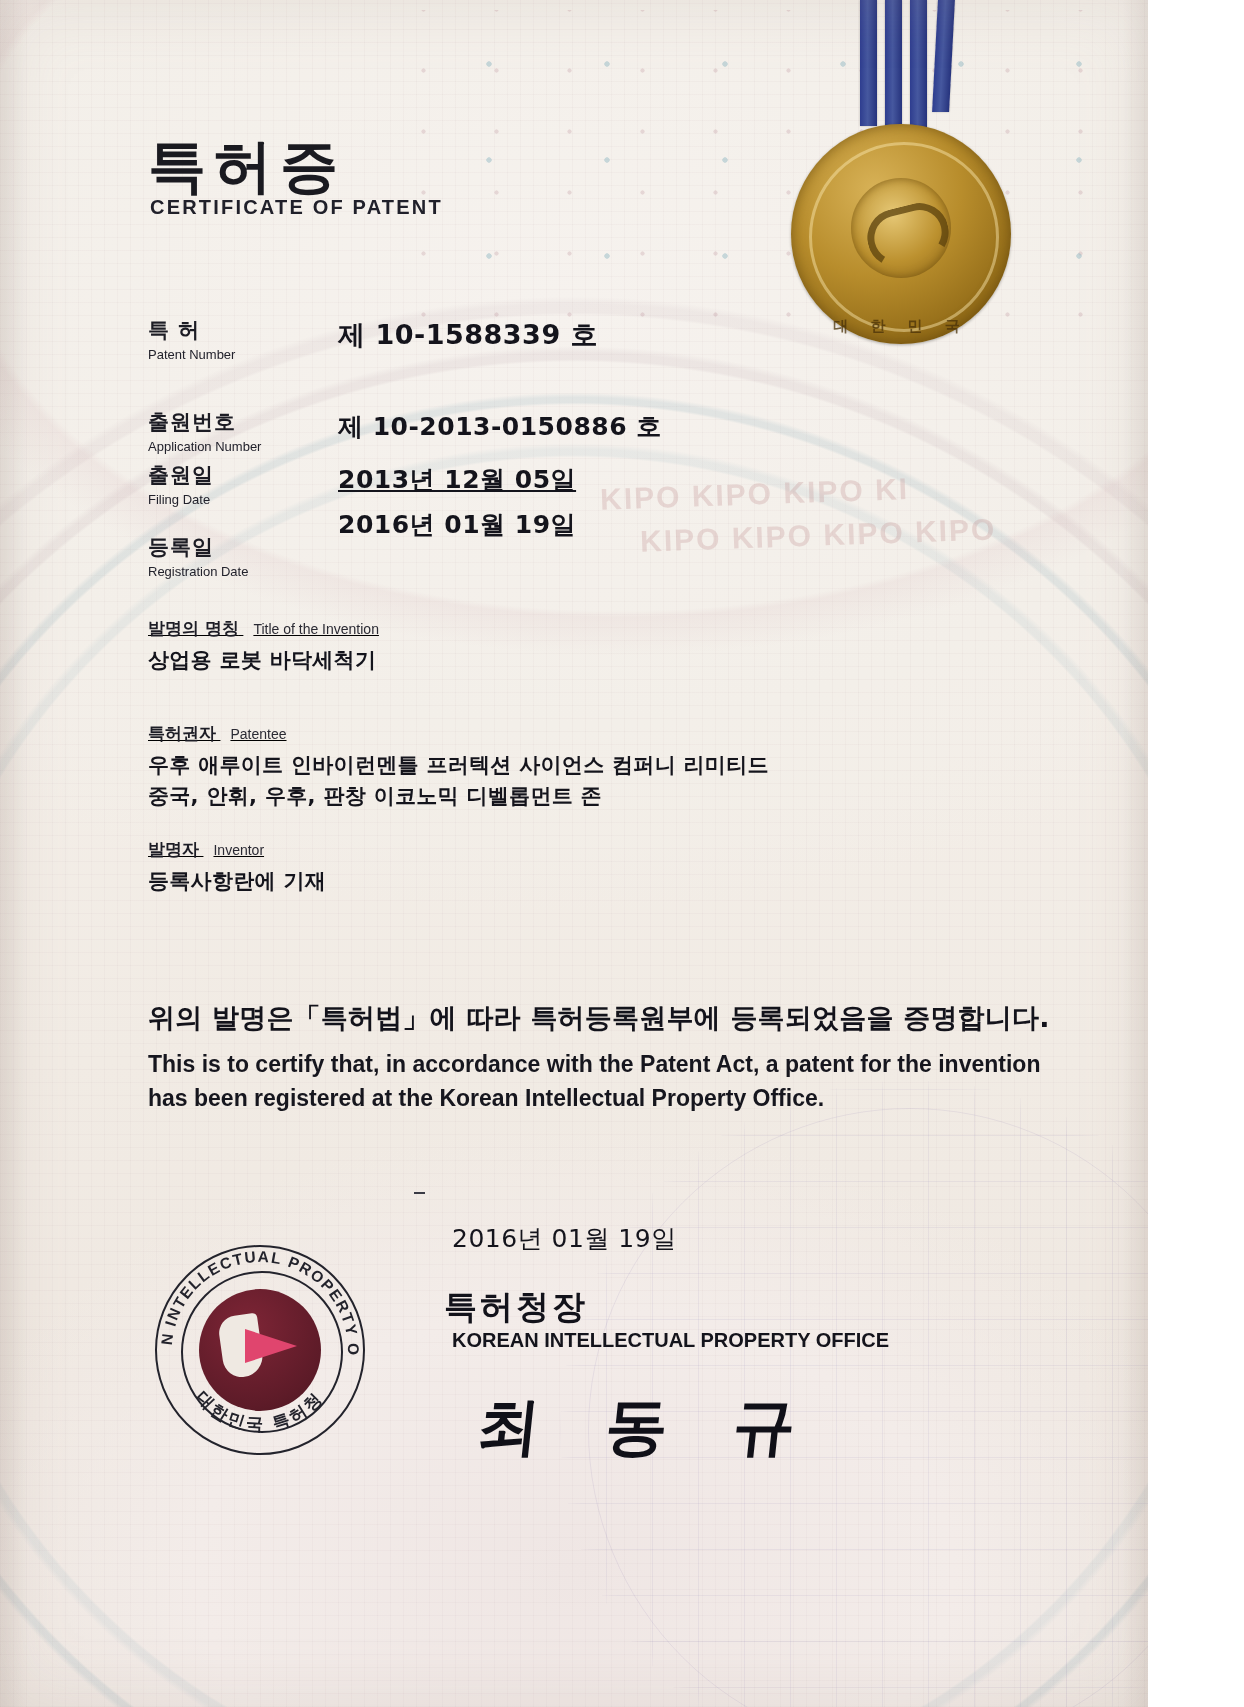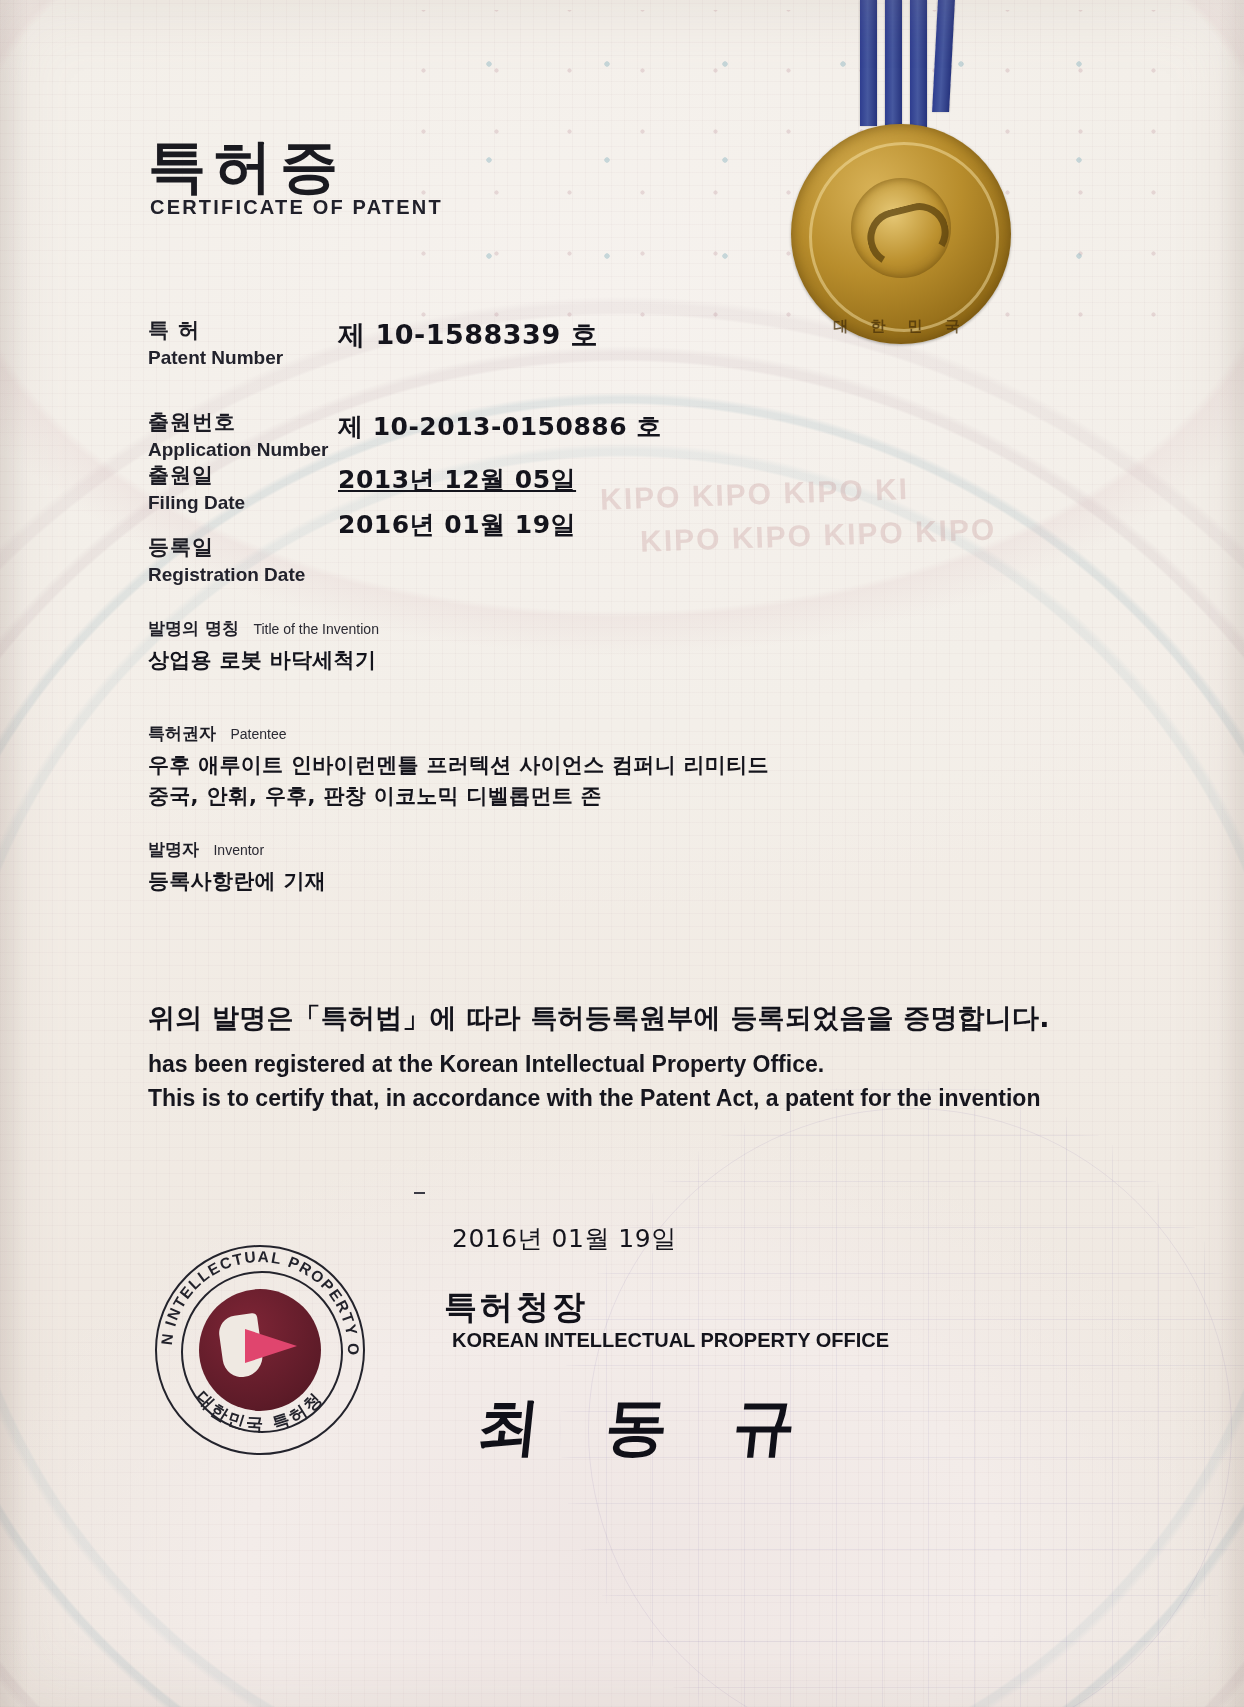--- a/index.html
+++ b/index.html
@@ -5,21 +5,21 @@
   html, body {
     margin: 0;
     padding: 0;
     background: #ffffff;
   }
   body {
     font-family: "Liberation Sans", "DejaVu Sans", sans-serif;
   }
   #cert {
     position: relative;
-    width: 1244px;
+    width: 1148px;
     height: 1707px;
     overflow: hidden;
     background:
       radial-gradient(ellipse 900px 620px at 50% 92%, #efe6e4 0%, #f3ece9 42%, rgba(245,240,236,0) 72%),
       radial-gradient(ellipse 1200px 760px at 48% 18%, #f6f2ee 0%, #f3efe9 55%, rgba(243,239,233,0) 80%),
       linear-gradient(180deg, #f7f4ef 0%, #f4efe9 35%, #f1ebe4 62%, #efe8e1 82%, #ece5de 100%);
   }
 
   
   .bg-layer {
@@ -211,38 +211,39 @@
 
   .field { position: absolute; }
   .lbl-ko {
     font-size: 21px;
     font-weight: bold;
     color: #1c1c24;
     letter-spacing: 1px;
     font-family: "DejaVu Sans", "Liberation Sans", sans-serif;
   }
   .lbl-en {
-    font-size: 19px;
-    font-weight: bold;
+    font-size: 13px;
+    font-weight: normal;
     color: #22222c;
     margin-top: 3px;
   }
   .val {
     position: absolute;
     font-size: 25px;
     font-weight: bold;
     color: #14141c;
     letter-spacing: .5px;
     font-family: "DejaVu Sans", "Liberation Sans", sans-serif;
     white-space: nowrap;
   }
 
   .sec-head {
     position: absolute;
     white-space: nowrap;
+    text-decoration: underline;
   }
   .sec-head .ko {
     font-size: 17px;
     font-weight: bold;
     color: #1d1d26;
     font-family: "DejaVu Sans", "Liberation Sans", sans-serif;
   }
   .sec-head .en {
     font-size: 14px;
     color: #2a2a33;
@@ -475,22 +476,22 @@
     <div class="sec-val" style="left:148px; top:781px;">중국, 안휘, 우후, 판창 이코노믹 디벨롭먼트 존</div>
 
     <div class="sec-head" style="left:148px; top:838px;">
       <span class="ko">발명자</span>
       <span class="en">Inventor</span>
     </div>
     <div class="sec-val" style="left:148px; top:866px;">등록사항란에 기재</div>
 
     <div class="statement-ko">위의 발명은「특허법」에 따라 특허등록원부에 등록되었음을 증명합니다.</div>
     <div class="statement-en">
+      <div>This is to certify that, in accordance with the Patent Act, a patent for the invention</div>
       <div>has been registered at the Korean Intellectual Property Office.</div>
-      <div>This is to certify that, in accordance with the Patent Act, a patent for the invention</div>
     </div>
 
     <div class="tick"></div>
 
     <div class="sign-date">2016년 01월 19일</div>
     <div class="sign-ko">특허청장</div>
     <div class="sign-en">
       <div>KOREAN INTELLECTUAL PROPERTY OFFICE</div>
     </div>
     <div class="signature">최 동 규</div>

